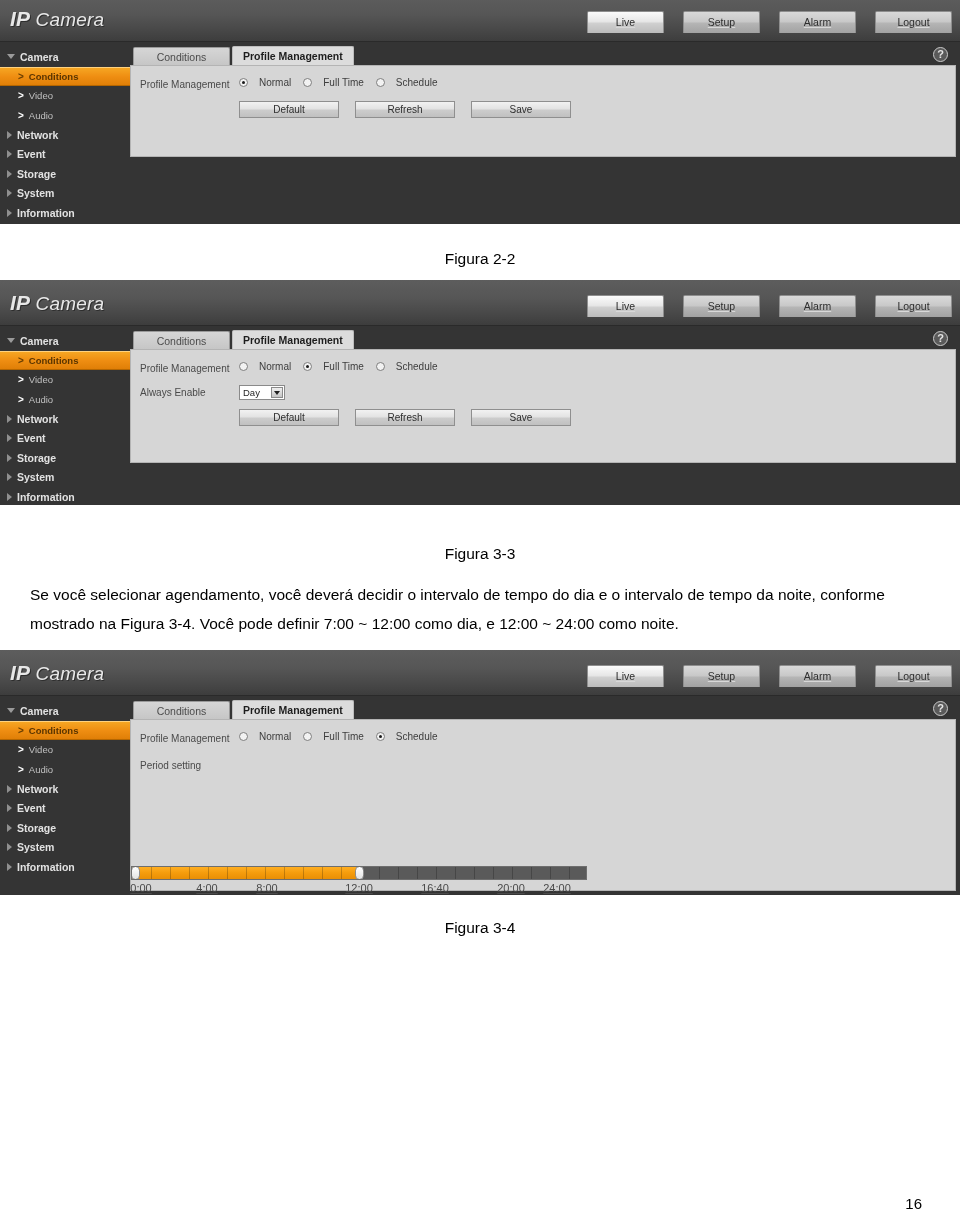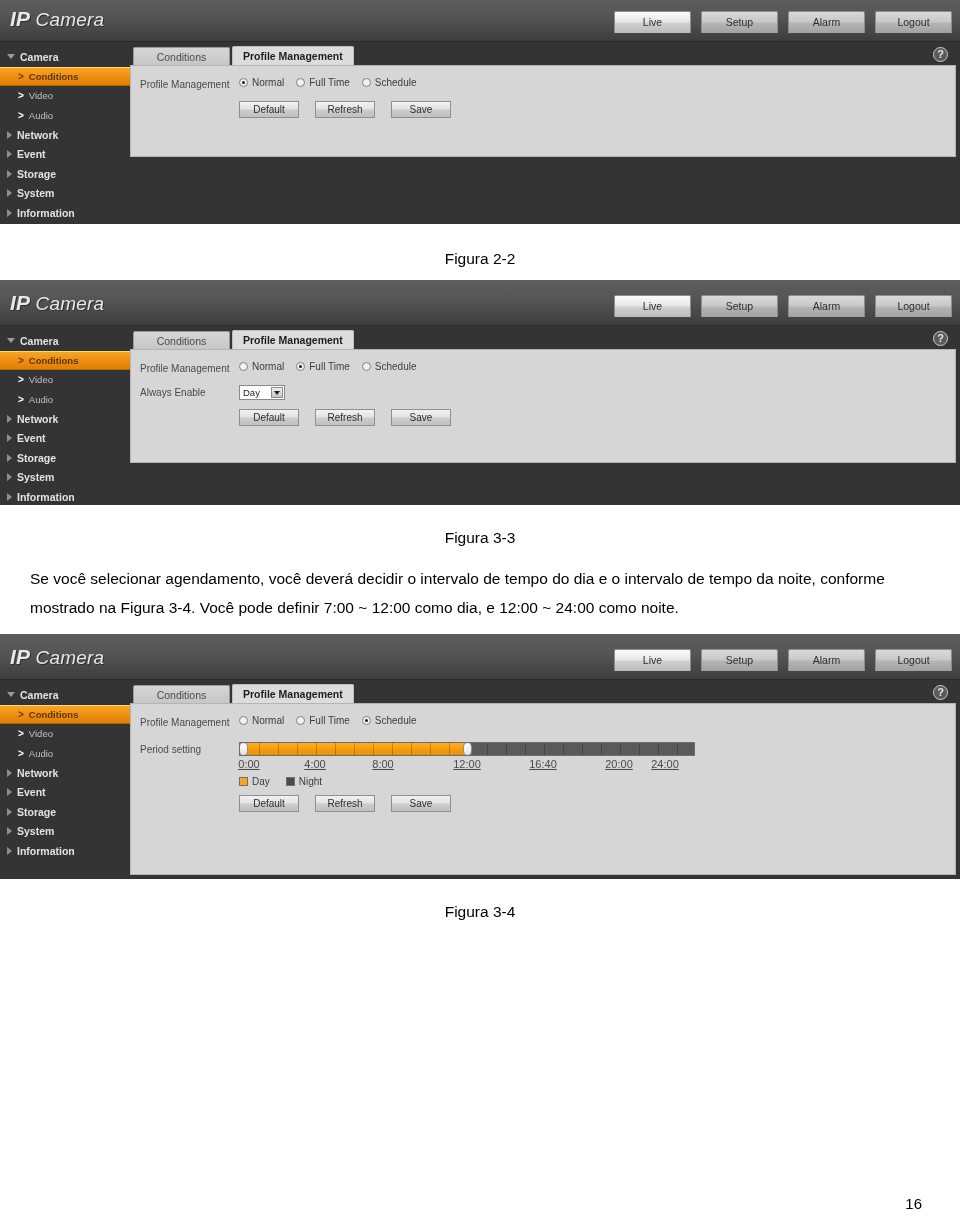--- a/index.html
+++ b/index.html
@@ -57,21 +57,21 @@
   .logo {
     font-size:21px;
     font-style:italic;
     font-weight:bold;
     letter-spacing:.2px;
     color:#e8e8e8;
     text-shadow:1px 1px 0 #2e2e2e;
     white-space:nowrap;
   }
   .logo .thin { font-weight:normal; font-size:19px; }
-  .navbtns { display:flex; gap:10px; padding-top:6px; }
+  .navbtns { display:flex; gap:19px; padding-top:6px;text-decoration:underline; }
   .navbtn {
     width:77px; height:22px;
     display:flex; align-items:center; justify-content:center;
     font-size:10.5px;
     color:#2c2c2c;
     border-radius:2px 2px 0 0;
     background:linear-gradient(to bottom,#fbfbfb 0%,#e7e7e7 45%,#cfcfcf 55%,#bcbcbc 100%);
     border:1px solid #8e8e8e;
     border-bottom:none;
   }
@@ -199,21 +199,21 @@
     padding-left:9px;
     font-size:10px;
     color:#4a4a4a;
     line-height:15px;
   }
   .radios { display:flex; align-items:center; gap:12px; }
   .radio {
     display:flex; align-items:center;
     font-size:10px;
     color:#3d3d3d;
-    gap:4px;
+    gap:11px;
   }
   .rdot {
     width:9px;height:9px;
     border-radius:50%;
     background:#f2f2f2;
     border:1px solid #7e7e7e;
     position:relative;
     display:inline-block;
   }
   .rdot.on::after {
@@ -252,21 +252,21 @@
     display:block;
   }
 
   .btnrow {
     display:flex;
     gap:16px;
     padding-left:108px;
     margin-top:4px;
   }
   .btn {
-    width:60px; height:17px;
+    width:100px; height:17px;
     display:flex; align-items:center; justify-content:center;
     font-size:10px;
     color:#2e2e2e;
     background:linear-gradient(to bottom,#f2f2f2 0%,#e2e2e2 48%,#cdcdcd 52%,#c0c0c0 100%);
     border:1px solid #8f8f8f;
   }
   .timeline {
     width:456px;
     height:14px;
     position:relative;
@@ -498,21 +498,21 @@
         <div class="btnrow">
           <div class="btn">Default</div>
           <div class="btn">Refresh</div>
           <div class="btn">Save</div>
         </div>
       </div>
     </div>
   </div>
 </div>
 
-<div class="doc-block" style="padding-top:24px;">
+<div class="doc-block" style="padding-top:40px;">
   <div class="fig-caption">Figura 3-3</div>
   <div class="para" style="margin-top:17px;">Se você selecionar agendamento, você deverá decidir o intervalo de tempo do dia e o intervalo de tempo da noite, conforme mostrado na Figura 3-4. Você pode definir 7:00 ~ 12:00 como dia, e 12:00 ~ 24:00 como noite.</div>
 </div>
 
 <div class="app" style="height:245px;margin-top:12px;">
   <div class="app-header">
     <div class="logo">
       <span>IP</span>
       <span class="thin">Camera</span>
     </div>
@@ -580,33 +580,33 @@
                 <span class="rdot"></span>
                 <span>Full Time</span>
               </label>
             <label class="radio">
                 <span class="rdot on"></span>
                 <span>Schedule</span>
               </label>
           </div>
         </div>
 
-        <div class="form-row" style="margin-top:12px;margin-bottom:2px;">
+        <div class="form-row" style="margin-top:12px;margin-bottom:2px;flex-direction:column;">
           <div class="form-label">Period setting</div>
           <div>
             <div class="timeline">
               <div class="tl-day" id="tl-day" style="width: 228px;"></div>
               <div class="tl-ticks"></div>
               <div class="tl-handle" id="tl-h0" style="left:-1px;"></div>
               <div class="tl-handle" id="tl-h1" style="left: 223px;"></div>
             </div>
             <div class="tl-axis" id="tl-axis">
                 <span style="left: 10px;">0:00</span>
                 <span style="left: 76px;">4:00</span>
-                <span style="left: 144px;">8:00</span>
+                <span style="left: 136px;">8:00</span>
                 <span style="left: 228px;">12:00</span>
                 <span style="left: 304px;">16:40</span>
                 <span style="left: 380px;">20:00</span>
                 <span style="left: 426px;">24:00</span>
               </div>
           </div>
         </div>
 
         <div class="legend">
           <div class="legend-item">

